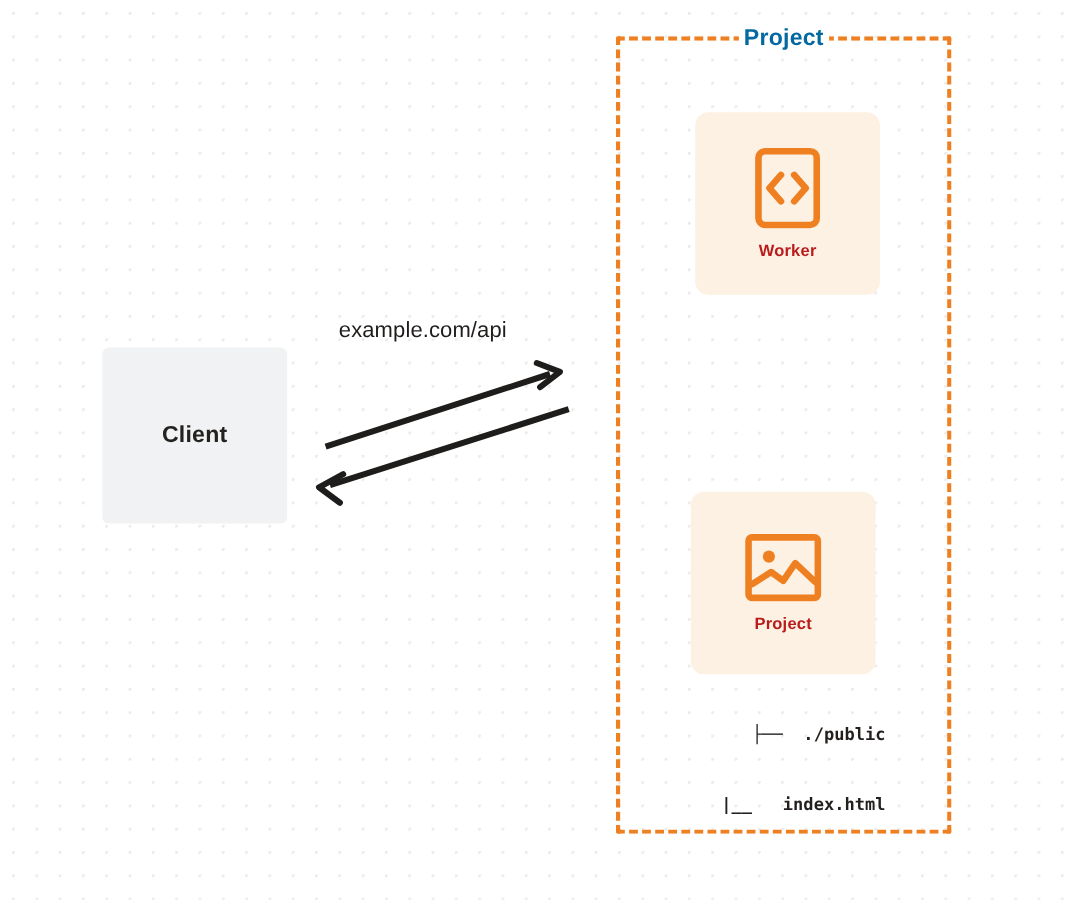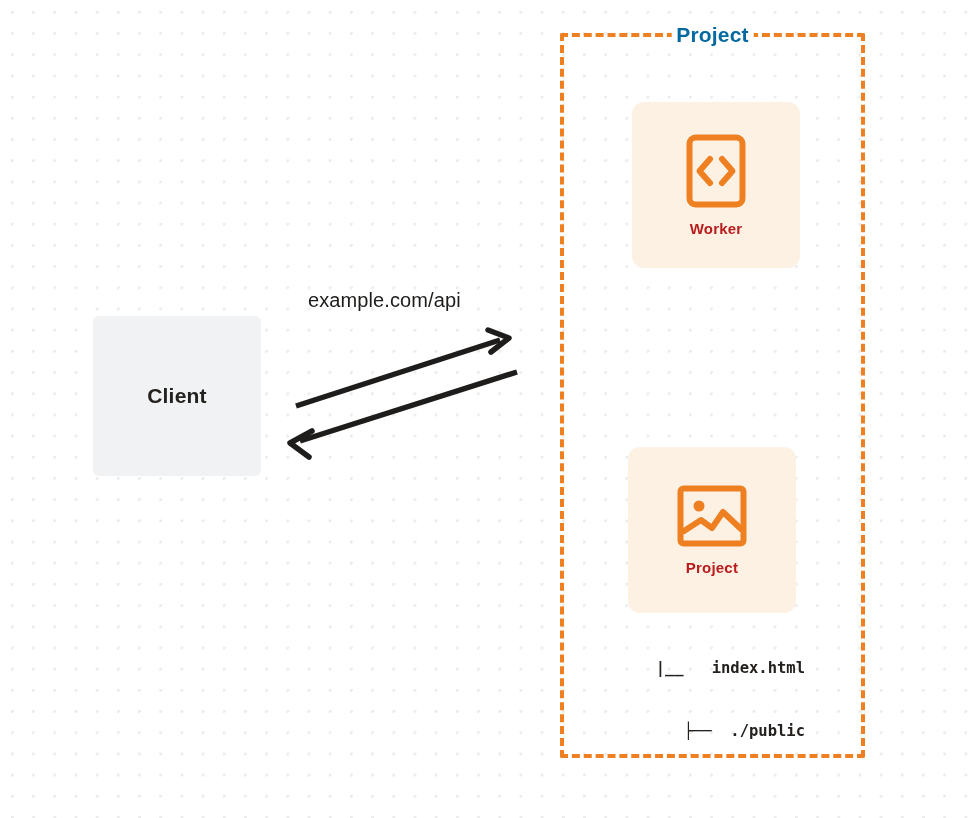--- a/index.html
+++ b/index.html
@@ -187,18 +187,18 @@
       <svg width="70" height="62" viewBox="0 0 70 62" xmlns="http://www.w3.org/2000/svg">
         <rect x="3.5" y="3.5" width="63" height="55" rx="3" ry="3" fill="none" stroke="#ef8022" stroke-width="6"></rect>
         <circle cx="22" cy="21" r="5.5" fill="#ef8022"></circle>
         <polyline points="7,46 24,35 35,43 46,27 64,44" fill="none" stroke="#ef8022" stroke-width="6" stroke-linecap="round" stroke-linejoin="round"></polyline>
       </svg>
     </span>
     <span class="card-label">Project</span>
   </div>
 
   <div class="file-tree">
+    <div>├──  ./public</div>
     <div>  |__   index.html</div>
-    <div>├──  ./public</div>
     
   </div>
 
 </div>
 
 </body></html>

